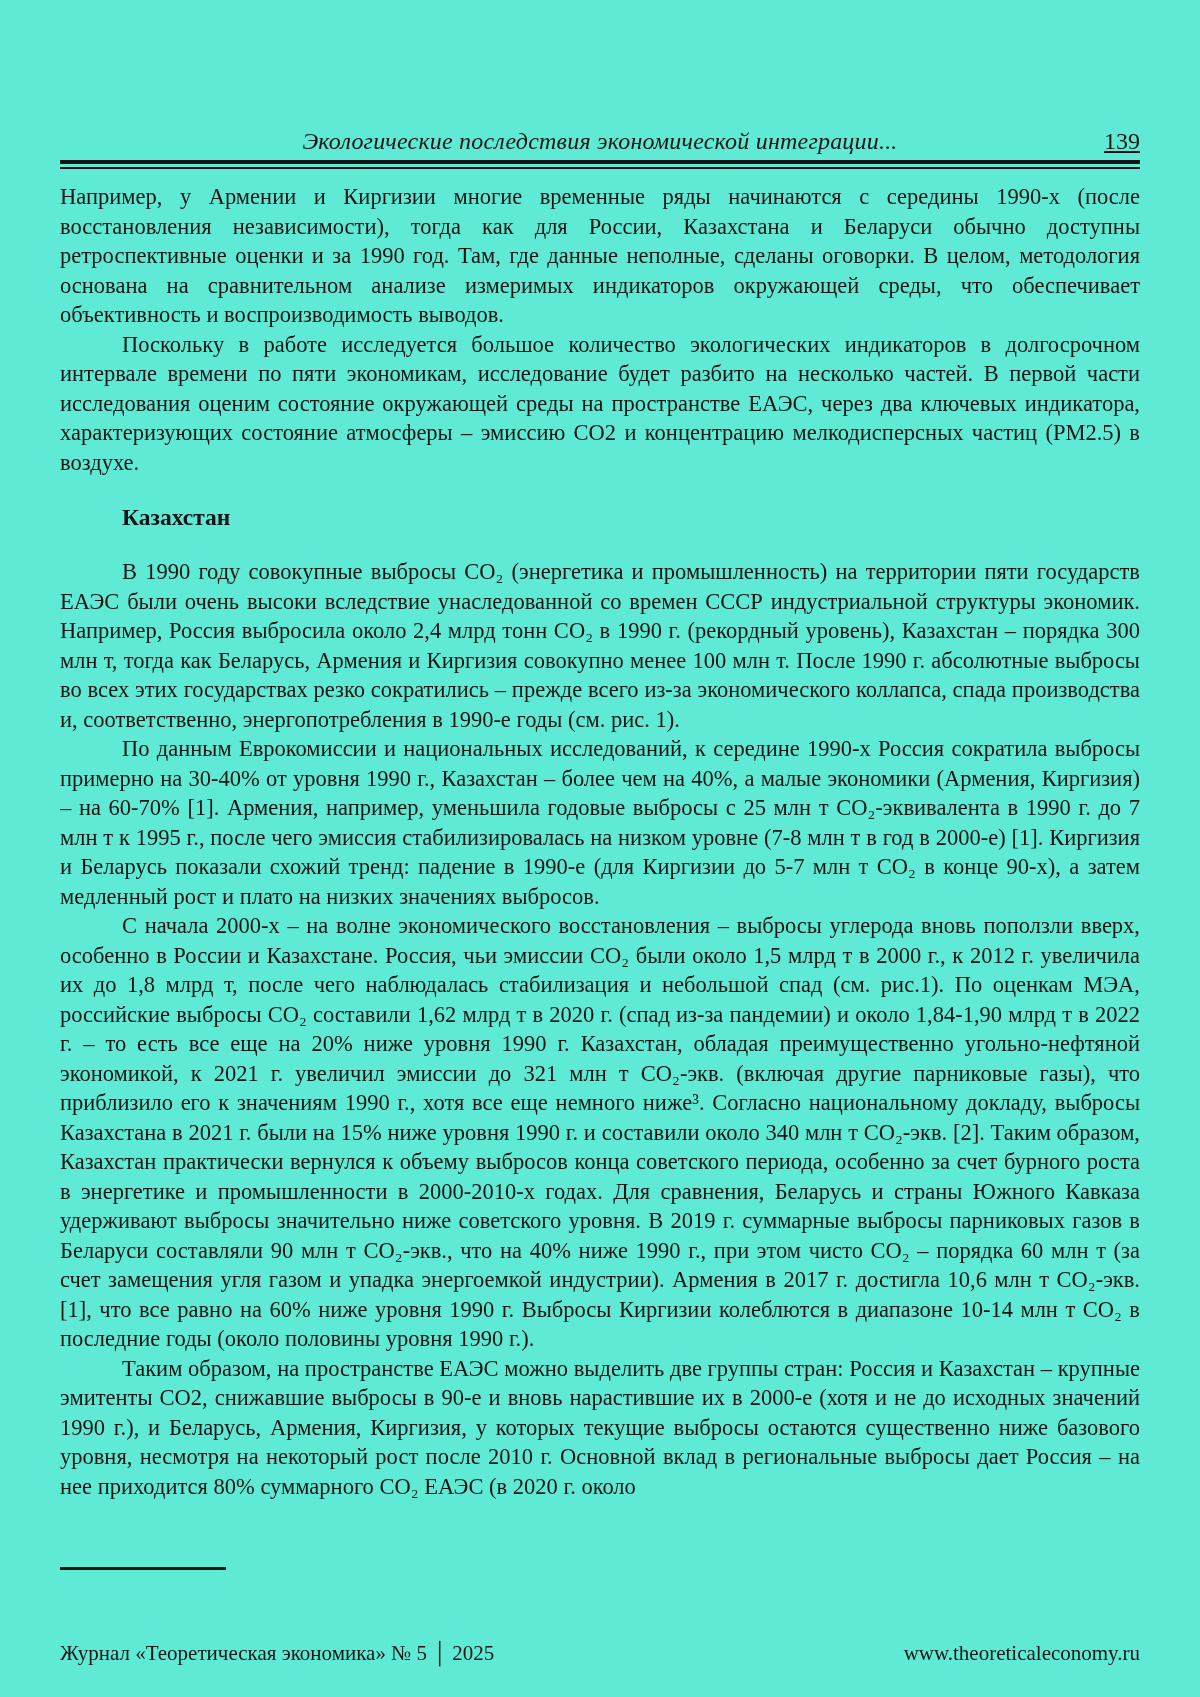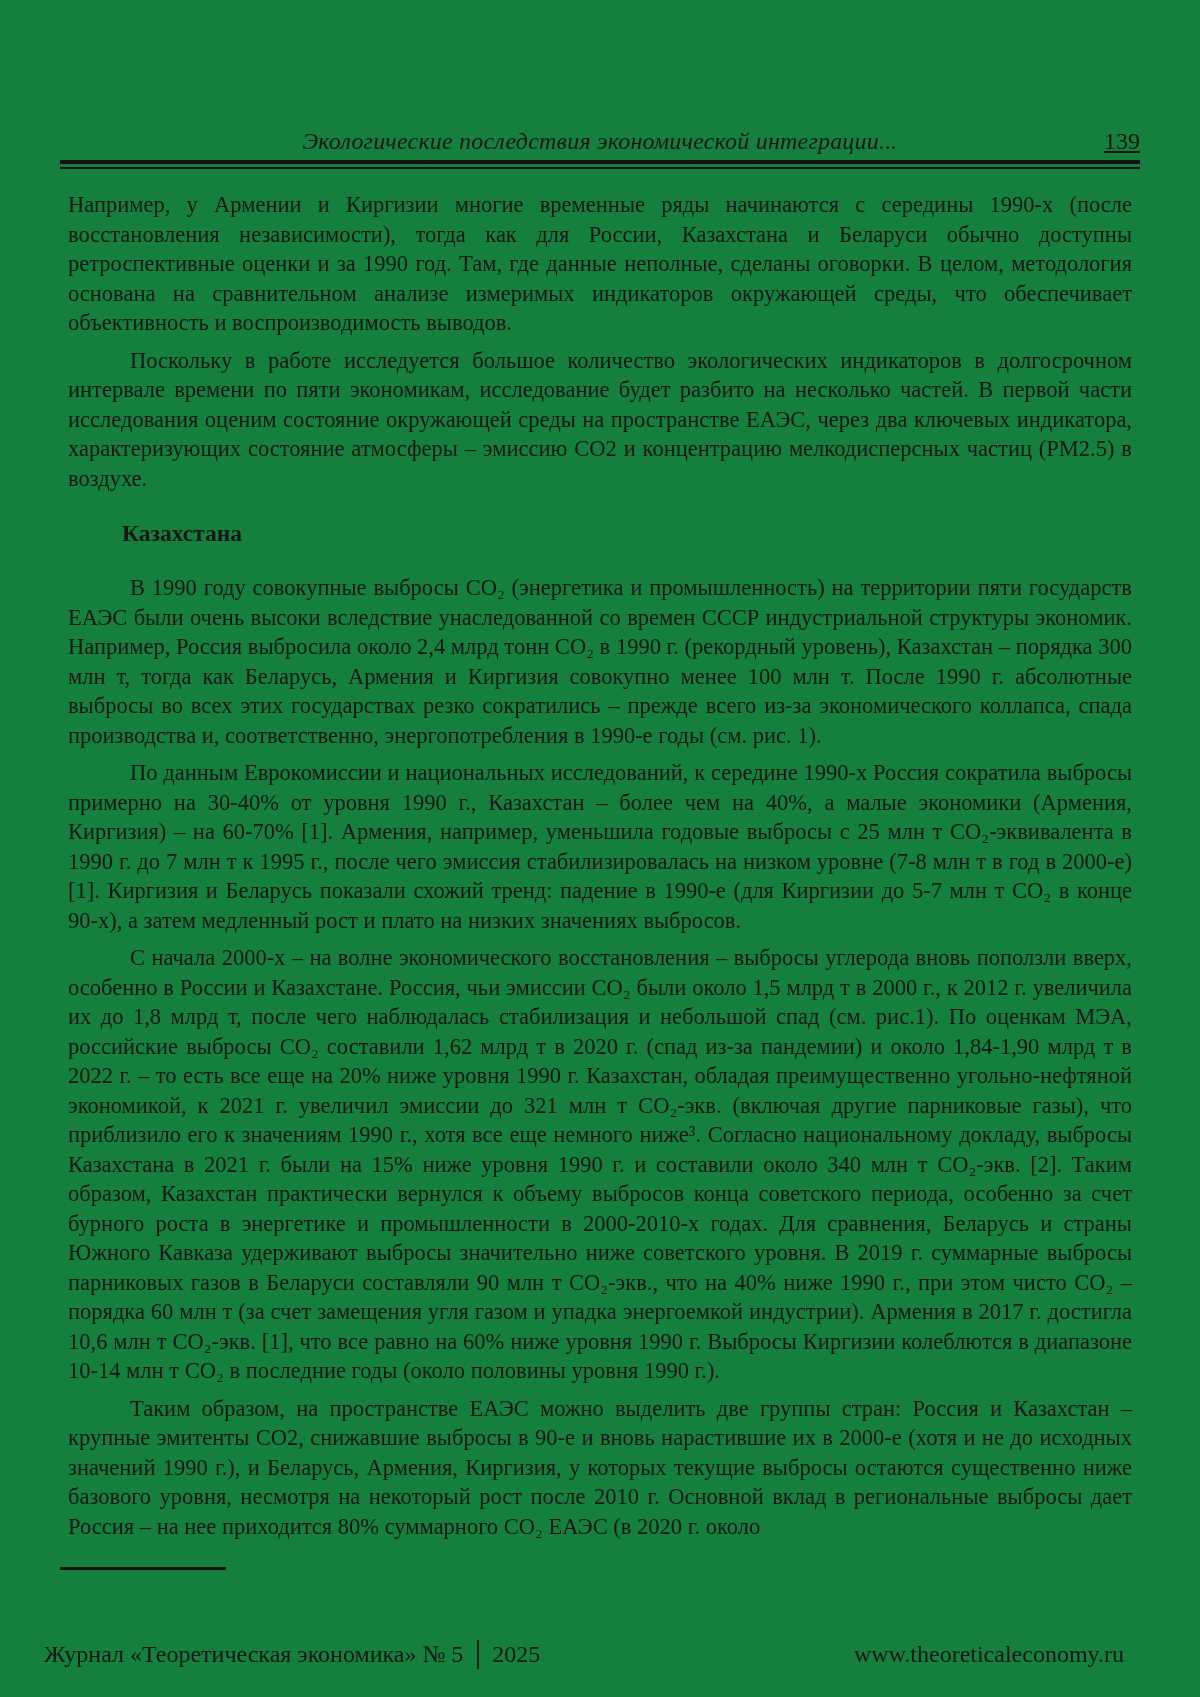--- a/index.html
+++ b/index.html
@@ -4,21 +4,21 @@
 <style>
   html, body {
     margin: 0;
     padding: 0;
     background: #ffffff;
   }
   .page {
     position: relative;
     width: 1200px;
     height: 1697px;
-    background: #15803d;
+    background: #5eead4;
     overflow: hidden;
     font-family: "Liberation Serif", serif;
     color: #161616;
   }
   
   .running-head {
     position: absolute;
     left: 60px;
     width: 1080px;
     top: 128px;
@@ -60,21 +60,21 @@
     left: 60px;
     width: 1080px;
     top: 182px;
     max-height: 1382px;
     overflow: hidden;
     font-size: 22.5px;
     line-height: 29.5px;
     text-align: justify;
   }
   .content p {
-    margin: 8px;
+    margin: 0;
     padding: 0;
     text-indent: 62px;
   }
   .content p.no-indent {
     text-indent: 0;
   }
   .section-heading {
     font-size: 23.5px;
     font-weight: bold;
     margin: 25px 0 25px 62px;
@@ -96,45 +96,45 @@
     width: 1080px;
     top: 1578px;
     font-size: 20.5px;
     font-style: italic;
     line-height: 28px;
     text-align: left;
   }
   
   .page-footer {
     position: absolute;
-    left: 44px;
+    left: 60px;
     width: 1080px;
     top: 1641px;
     display: flex;
     justify-content: space-between;
     align-items: baseline;
-    font-size: 24px;
+    font-size: 21px;
   }
 </style>
 </head>
 <body>
 
 <div class="page">
 
   <div class="running-head">
     <div class="running-head-title">Экологические последствия экономической интеграции...</div>
     <div class="page-number">139</div>
   </div>
   <div class="rule-thick"></div>
   <div class="rule-thin"></div>
 
   <div class="content">
     <p class="no-indent">Например, у Армении и Киргизии многие временные ряды начинаются с середины 1990-х (после восстановления независимости), тогда как для России, Казахстана и Беларуси обычно доступны ретроспективные оценки и за 1990 год. Там, где данные неполные, сделаны оговорки. В целом, методология основана на сравнительном анализе измеримых индикаторов окружающей среды, что обеспечивает объективность и воспроизводимость выводов.</p>
     <p>Поскольку в работе исследуется большое количество экологических индикаторов в долгосрочном интервале времени по пяти экономикам, исследование будет разбито на несколько частей. В первой части исследования оценим состояние окружающей среды на пространстве ЕАЭС, через два ключевых индикатора, характеризующих состояние атмосферы – эмиссию СО2 и концентрацию мелкодисперсных частиц (PM2.5) в воздухе.</p>
-    <h2 class="section-heading">Казахстана</h2>
+    <h2 class="section-heading">Казахстан</h2>
     <p>В 1990 году совокупные выбросы CO₂ (энергетика и промышленность) на территории пяти государств ЕАЭС были очень высоки вследствие унаследованной со времен СССР индустриальной структуры экономик. Например, Россия выбросила около 2,4 млрд тонн CO₂ в 1990 г. (рекордный уровень), Казахстан – порядка 300 млн т, тогда как Беларусь, Армения и Киргизия совокупно менее 100 млн т. После 1990 г. абсолютные выбросы во всех этих государствах резко сократились – прежде всего из-за экономического коллапса, спада производства и, соответственно, энергопотребления в 1990-е годы (см. рис. 1).</p>
     <p>По данным Еврокомиссии и национальных исследований, к середине 1990-х Россия сократила выбросы примерно на 30-40% от уровня 1990 г., Казахстан – более чем на 40%, а малые экономики (Армения, Киргизия) – на 60-70% [1]. Армения, например, уменьшила годовые выбросы с 25 млн т CO₂-эквивалента в 1990 г. до 7 млн т к 1995 г., после чего эмиссия стабилизировалась на низком уровне (7-8 млн т в год в 2000-е) [1]. Киргизия и Беларусь показали схожий тренд: падение в 1990-е (для Киргизии до 5-7 млн т CO₂ в конце 90-х), а затем медленный рост и плато на низких значениях выбросов.</p>
     <p>С начала 2000-х – на волне экономического восстановления – выбросы углерода вновь поползли вверх, особенно в России и Казахстане. Россия, чьи эмиссии CO₂ были около 1,5 млрд т в 2000 г., к 2012 г. увеличила их до 1,8 млрд т, после чего наблюдалась стабилизация и небольшой спад (см. рис.1). По оценкам МЭА, российские выбросы CO₂ составили 1,62 млрд т в 2020 г. (спад из-за пандемии) и около 1,84-1,90 млрд т в 2022 г. – то есть все еще на 20% ниже уровня 1990 г. Казахстан, обладая преимущественно угольно-нефтяной экономикой, к 2021 г. увеличил эмиссии до 321 млн т CO₂-экв. (включая другие парниковые газы), что приблизило его к значениям 1990 г., хотя все еще немного ниже³. Согласно национальному докладу, выбросы Казахстана в 2021 г. были на 15% ниже уровня 1990 г. и составили около 340 млн т CO₂-экв. [2]. Таким образом, Казахстан практически вернулся к объему выбросов конца советского периода, особенно за счет бурного роста в энергетике и промышленности в 2000-2010-х годах. Для сравнения, Беларусь и страны Южного Кавказа удерживают выбросы значительно ниже советского уровня. В 2019 г. суммарные выбросы парниковых газов в Беларуси составляли 90 млн т CO₂-экв., что на 40% ниже 1990 г., при этом чисто CO₂ – порядка 60 млн т (за счет замещения угля газом и упадка энергоемкой индустрии). Армения в 2017 г. достигла 10,6 млн т CO₂-экв. [1], что все равно на 60% ниже уровня 1990 г. Выбросы Киргизии колеблются в диапазоне 10-14 млн т CO₂ в последние годы (около половины уровня 1990 г.).</p>
     <p>Таким образом, на пространстве ЕАЭС можно выделить две группы стран: Россия и Казахстан – крупные эмитенты СО2, снижавшие выбросы в 90-е и вновь нарастившие их в 2000-е (хотя и не до исходных значений 1990 г.), и Беларусь, Армения, Киргизия, у которых текущие выбросы остаются существенно ниже базового уровня, несмотря на некоторый рост после 2010 г. Основной вклад в региональные выбросы дает Россия – на нее приходится 80% суммарного CO₂ ЕАЭС (в 2020 г. около</p>
   </div>
 
   <div class="footnote-rule"></div>
 
   <div class="page-footer">
     <span>Журнал «Теоретическая экономика» № 5 │ 2025</span>

